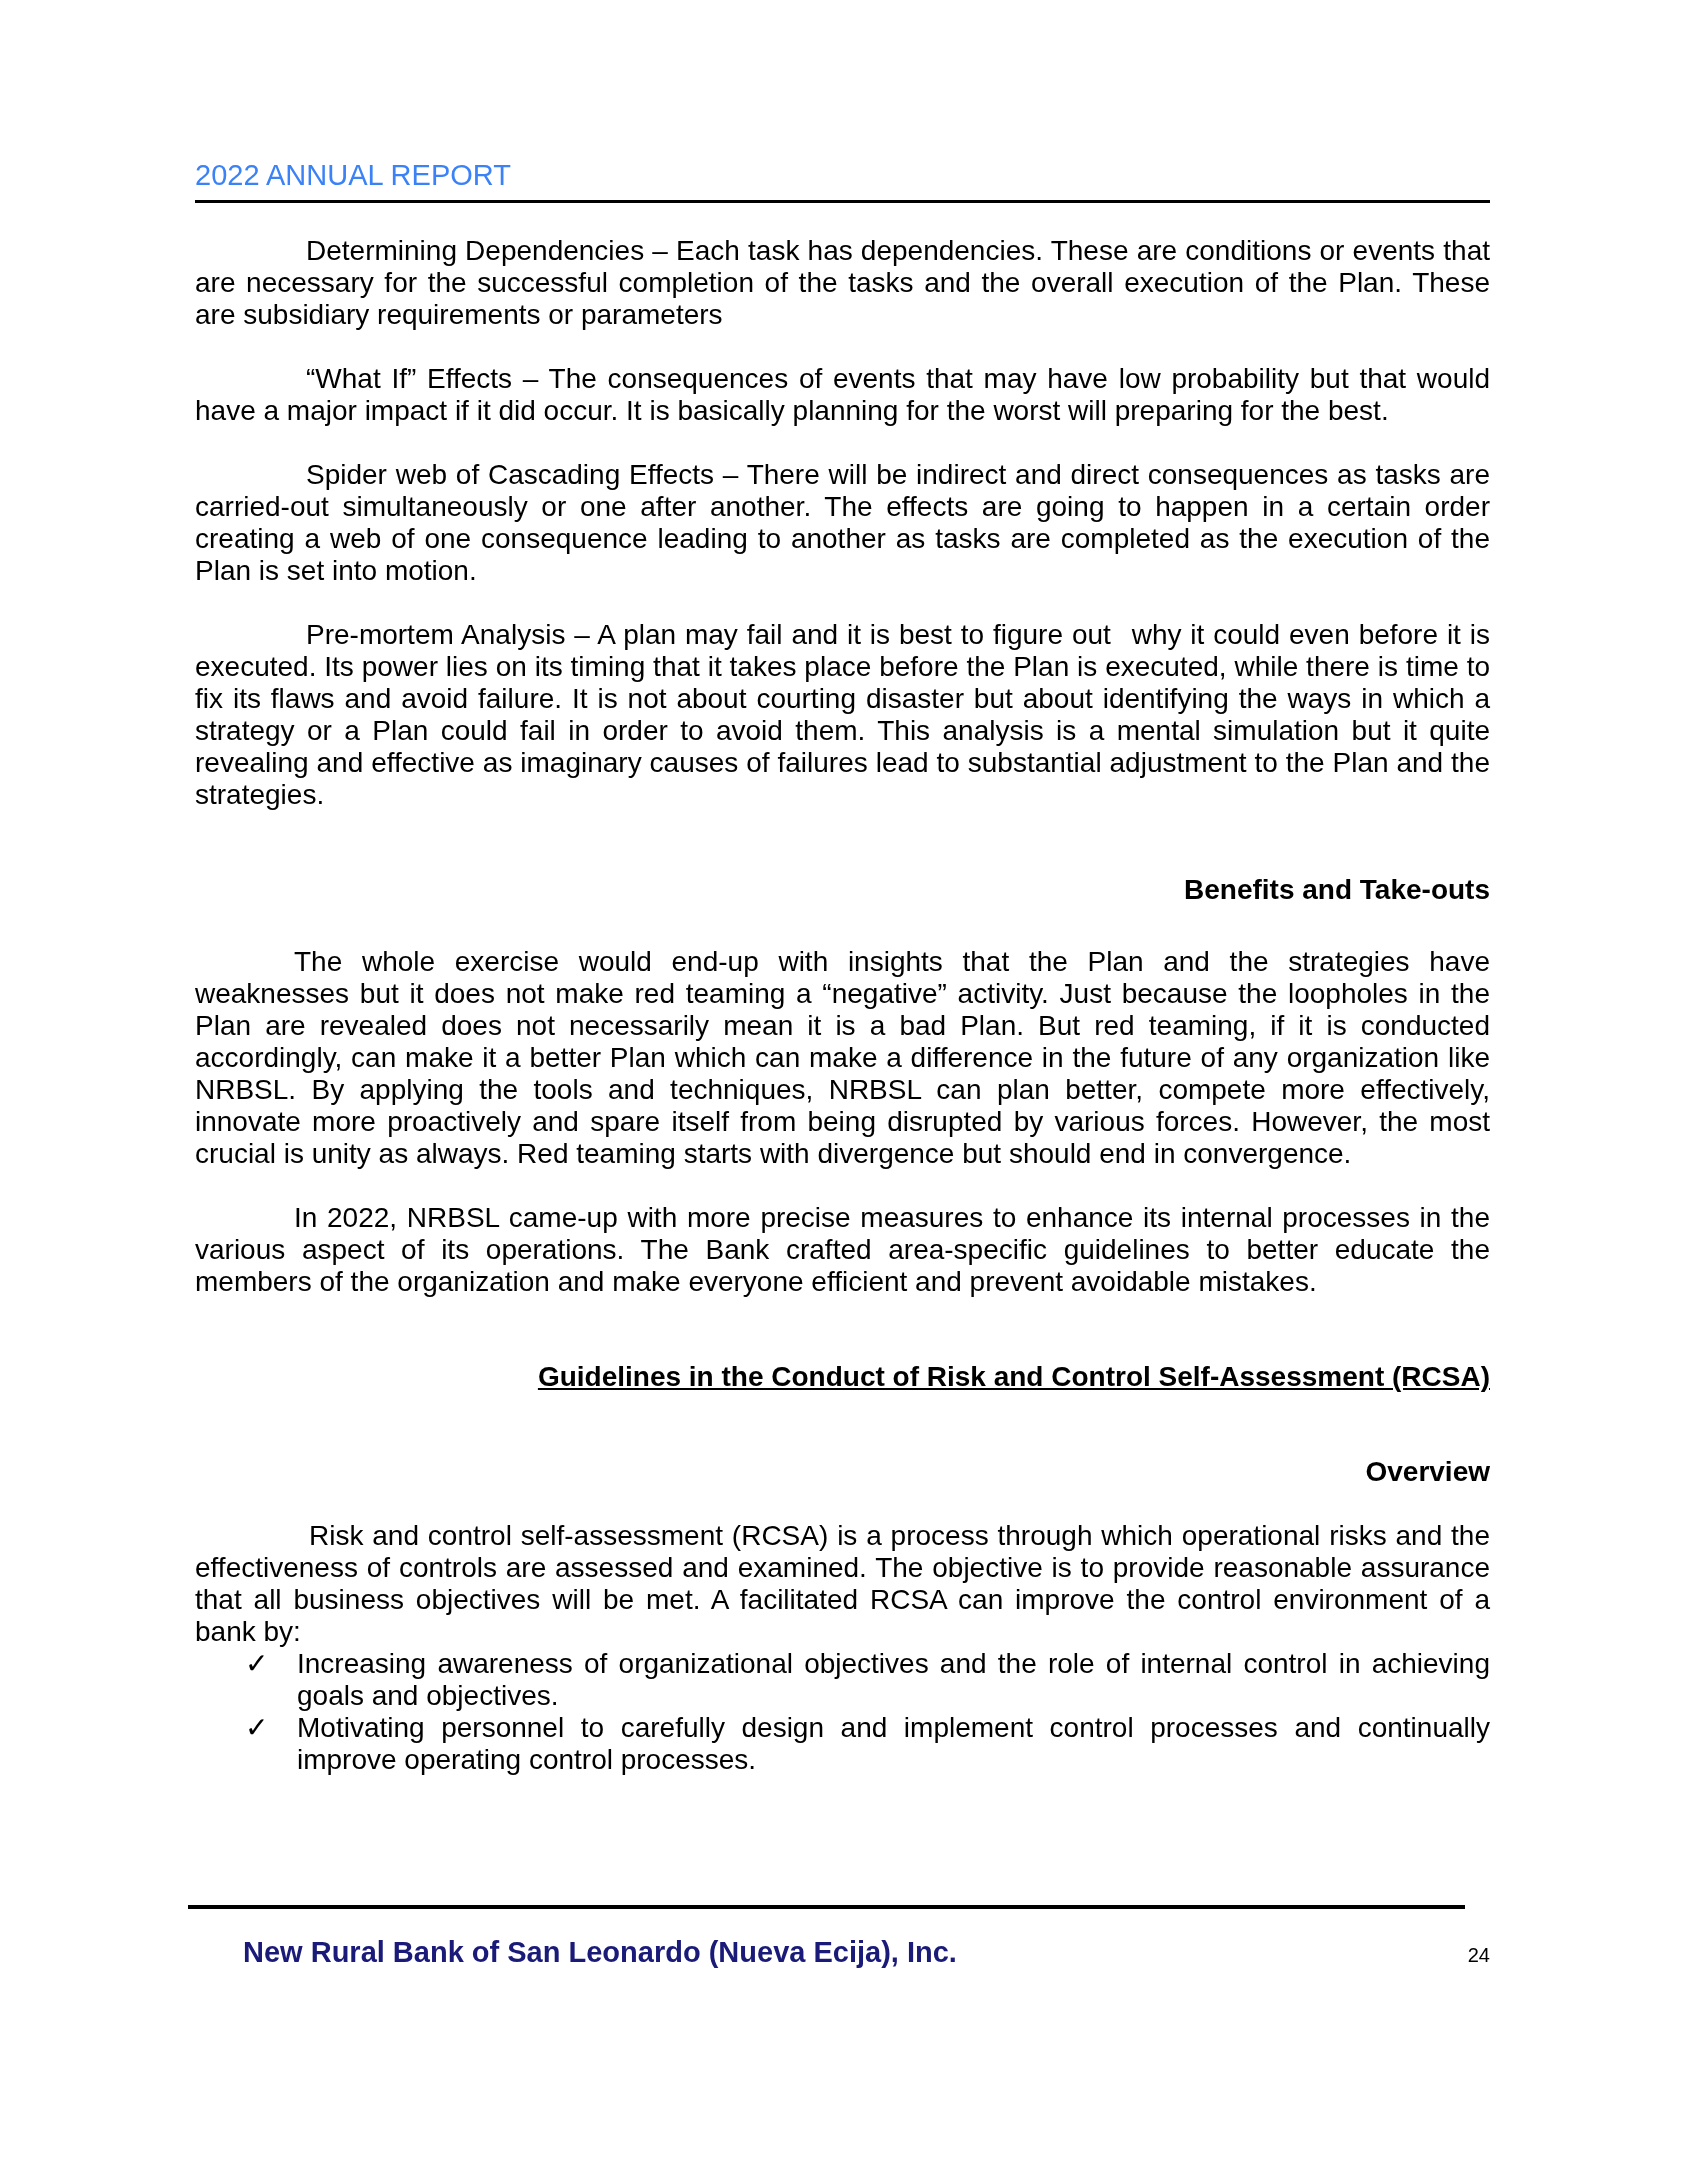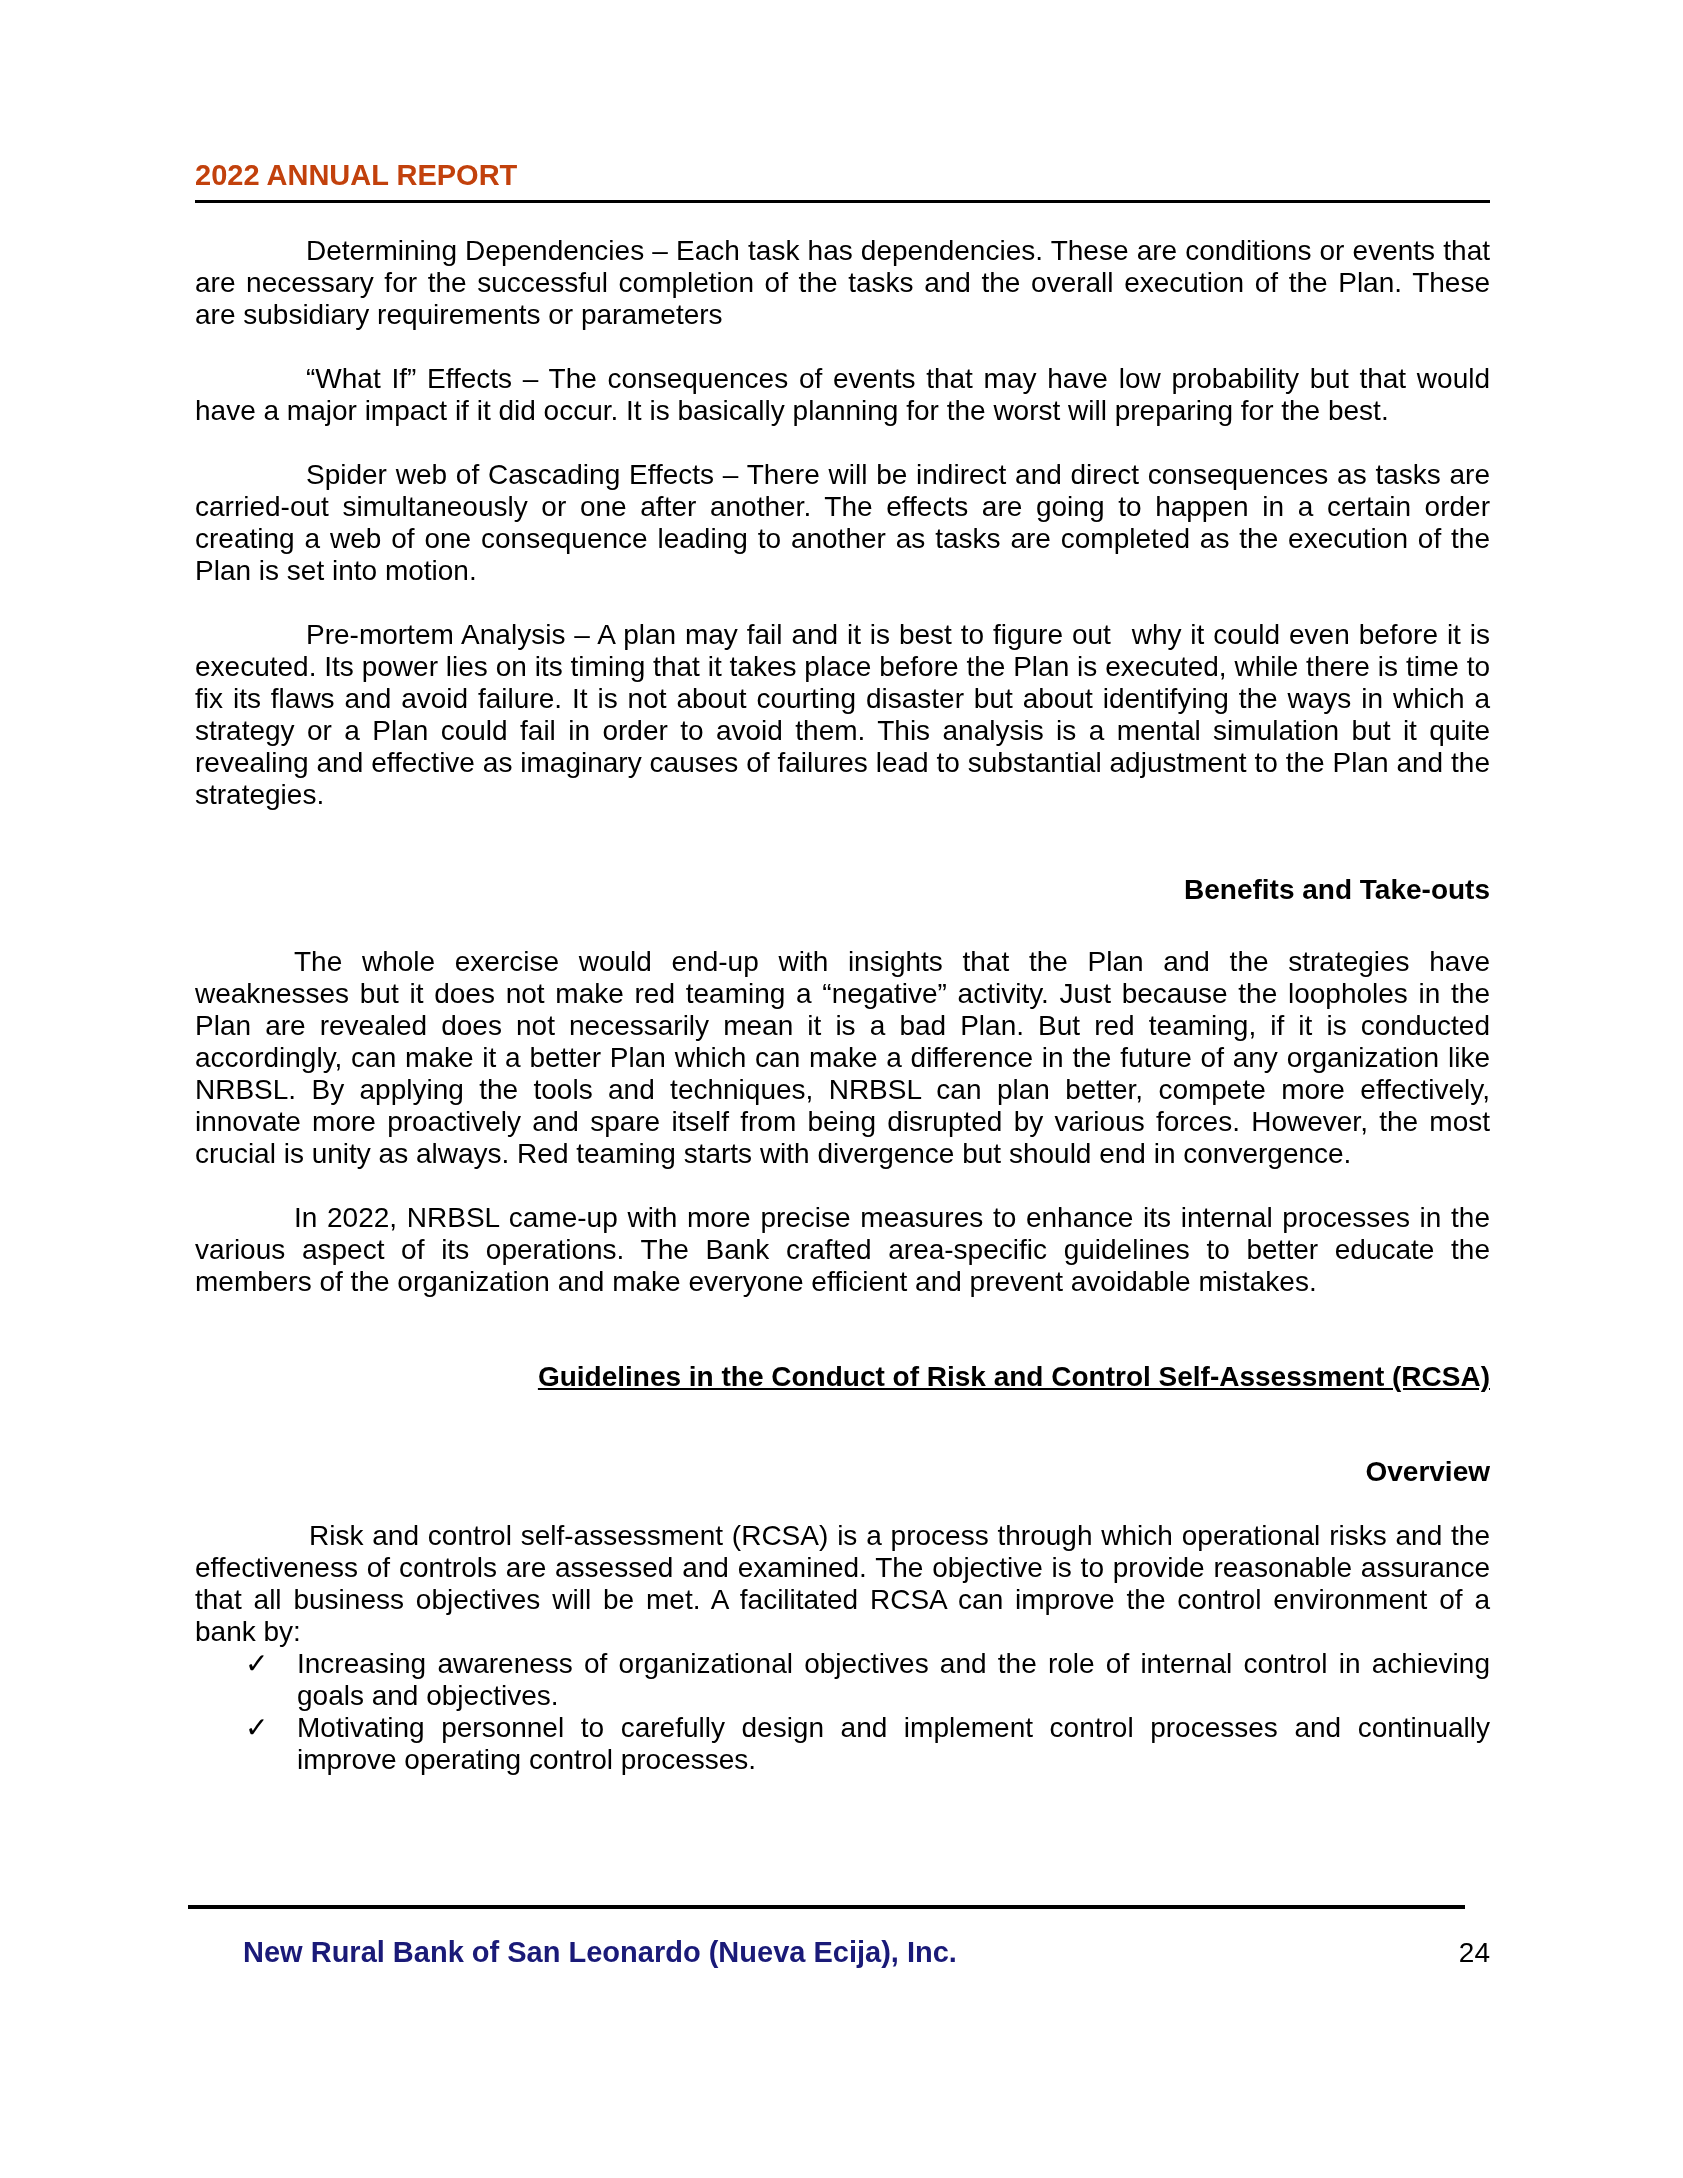--- a/index.html
+++ b/index.html
@@ -13,22 +13,22 @@
     overflow: hidden;
   }
   .content {
     position: absolute;
     left: 195px;
     top: 158px;
     width: 1295px;
   }
   .header-title {
     font-size: 29px;
-    font-weight: bold;
-    color: #c2410c;
+    font-weight: normal;
+    color: #3b82f6;
     letter-spacing: 0px;
     line-height: 34px;
   }
   .header-rule {
     margin-top: 8px;
     height: 3px;
     background: #000000;
     width: 100%;
   }
   .para {
@@ -86,21 +86,21 @@
     justify-content: space-between;
     align-items: baseline;
     margin-left: 48px;
   }
   .footer-bank {
     font-size: 29px;
     font-weight: bold;
     color: #1a1a78;
   }
   .footer-page {
-    font-size: 28px;
+    font-size: 20px;
     color: #000000;
     font-weight: normal;
   }
 </style>
 </head>
 <body>
 
 <div class="page">
   <div class="content">
 

